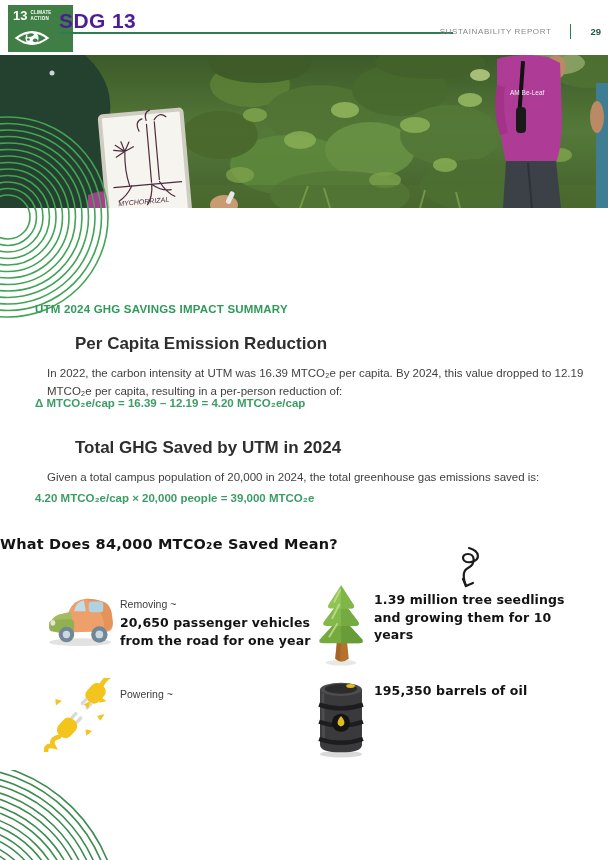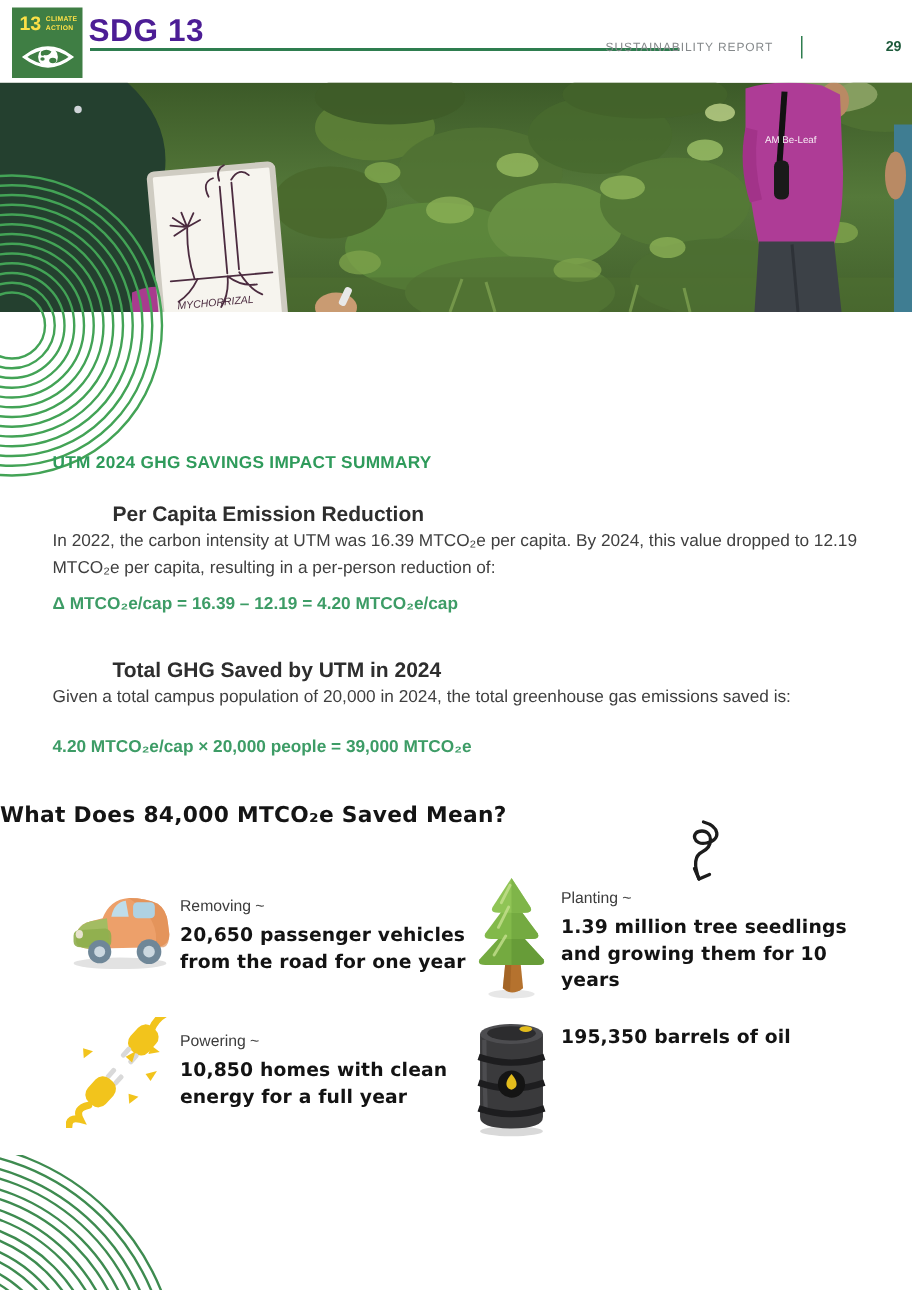--- a/index.html
+++ b/index.html
@@ -1,39 +1,39 @@
 <!DOCTYPE html>
 <html><head>
 <meta charset="utf-8">
 <style>
   html,body{margin:0;padding:0;background:#e9e9e9;}
   .page{position:relative;width:608px;height:860px;background:#fff;overflow:hidden;
         font-family:"Liberation Sans",sans-serif;margin:0 auto;}
   
-  .sdg-logo{position:absolute;left:8px;top:5px;width:47px;height:47px;background:#3F7E44;color:#fde047;}
+  .sdg-logo{position:absolute;left:8px;top:5px;width:65px;height:47px;background:#3F7E44;color:#ffffff;}
   .sdg-top{display:flex;gap:3px;padding:4px 3px 0 5px;align-items:flex-start;}
   .sdg-num{font-size:13px;font-weight:bold;line-height:1;}
   .sdg-goal{width:22px;font-size:4.5px;font-weight:bold;line-height:1.25;letter-spacing:.2px;margin-top:1px;}
   .sdg-eye{position:absolute;left:5px;bottom:3px;}
   .hdr-title{position:absolute;left:59px;top:9px;font-size:21px;font-weight:800;color:#4c1d95;letter-spacing:.4px;}
   .hdr-rule{position:absolute;left:60px;top:32px;width:393px;height:2px;background:#2E7D4F;}
   .hdr-right{position:absolute;right:7px;top:24px;display:flex;align-items:center;gap:19px;}
   .report-label{font-size:8px;color:#85898b;letter-spacing:.6px;}
   .vdiv{width:1px;height:15px;background:#2E7D4F;}
-  .page-num{font-size:9.5px;font-weight:bold;color:#1E5B3C;margin-left:36px;}
+  .page-num{font-size:9.5px;font-weight:bold;color:#1E5B3C;}
   
   .photo{position:absolute;left:0;top:55px;width:608px;height:153px;overflow:hidden;}
   
   .rings{position:absolute;pointer-events:none;}
   .rings-mid{left:0;top:115px;}
   .rings-bottom{left:0;top:770px;}
   
   .sec-heading{position:absolute;left:35px;top:303px;margin:0;font-size:11.5px;font-weight:bold;color:#2F9B5B;letter-spacing:.2px;}
-  .sub-title{position:absolute;left:35px;margin:0;font-size:14px;font-weight:bold;color:#2E2E2E;padding-left:40px;}
-  .body-text{position:absolute;left:35px;margin:0;width:548px;font-size:11.5px;color:#3F3F3F;line-height:18px;}
+  .sub-title{position:absolute;left:35px;margin:0;font-size:17px;font-weight:bold;color:#2E2E2E;padding-left:40px;}
+  .body-text{position:absolute;left:35px;margin:12px;width:548px;font-size:11.5px;color:#3F3F3F;line-height:18px;}
   .formula{position:absolute;left:35px;margin:0;font-size:11.5px;font-weight:bold;color:#3D9C66;}
   .t1{top:334px}.b1{top:352px}.f1{top:397px}
   .t2{top:438px}.b2{top:456px}.f2{top:492px}
   .equiv-heading{position:absolute;left:0;top:536px;width:608px;margin:0;text-align:left;
       font-family:"DejaVu Sans",sans-serif;font-size:14.5px;font-weight:bold;color:#141414;letter-spacing:.2px;}
   .squiggle{position:absolute;left:449px;top:545px;}
   .equiv-item{position:absolute;display:flex;align-items:flex-start;}
   .equiv-icon{flex:none;display:flex;justify-content:center;align-items:flex-start;}
   .i1{left:40px;top:588px;width:272px;}
   .i2{left:308px;top:583px;width:286px;}
@@ -246,21 +246,20 @@
         <path d="M30 34 L52 58 Q54 62 48 62 L12 62 Q6 62 8 58 Z" fill="#74AA40"></path>
         <path d="M30 34 L52 58 Q54 62 48 62 L30 62 Z" fill="#659A37" opacity=".85"></path>
         <path d="M30 16 L48 40 Q50 44 44 44 L16 44 Q10 44 12 40 Z" fill="#82B94A"></path>
         <path d="M30 16 L48 40 Q50 44 44 44 L30 44 Z" fill="#72A73F" opacity=".85"></path>
         <path d="M30 2 L43 22 Q45 26 39 26 L21 26 Q15 26 17 22 Z" fill="#8FC455"></path>
         <path d="M30 2 L43 22 Q45 26 39 26 L30 26 Z" fill="#7DB348" opacity=".85"></path>
         <path d="M29 7 L23 19 M28 22 L21 36 M26 42 L18 55" stroke="#C5E08E" stroke-width="2" opacity=".8" stroke-linecap="round"></path>
       </svg>
     </div>
     <div class="equiv-text">
-      <div class="equiv-prefix">Planting ~</div>
       <div class="equiv-value">1.39 million tree seedlings and growing them for 10 years</div>
     </div>
   </div>
 
   <div class="equiv-item i3">
     <div class="equiv-icon">
       <svg width="72" height="74" viewBox="0 0 76 78">
         <g transform="rotate(42 52 18)">
           <path d="M52 -10 Q49 -2 52 6" stroke="#F2C41C" stroke-width="5" fill="none" stroke-linecap="round"></path>
           <rect x="44" y="4" width="17" height="22" rx="7" fill="#F2C41C"></rect>
@@ -277,21 +276,20 @@
           <path d="M42 28 l7 -4 l-2.5 8 Z"></path>
           <path d="M56 40 l8 -2 l-4.5 7 Z"></path>
           <path d="M12 22 l7 2 l-6.5 5 Z"></path>
           <path d="M44 54 l7 2 l-6.5 5 Z"></path>
           <path d="M60 20 l6 4.5 l-8 1.5 Z"></path>
         </g>
       </svg>
     </div>
     <div class="equiv-text">
       <div class="equiv-prefix">Powering ~</div>
-      <div class="equiv-value">10,850 homes with clean energy for a full year</div>
     </div>
   </div>
 
   <div class="equiv-item i4">
     <div class="equiv-icon">
       <svg width="56" height="82" viewBox="0 0 58 86">
         <ellipse cx="29" cy="82" rx="22" ry="3.5" fill="rgba(0,0,0,.15)"></ellipse>
         <path d="M7 14 L7 72 Q7 80 29 80 Q51 80 51 72 L51 14 Z" fill="#3A3A3C"></path>
         <path d="M10 18 Q10 45 11 70" stroke="#58585C" stroke-width="3" opacity=".6" fill="none"></path>
         <path d="M6 30 Q29 38 52 30" stroke="#1D1D1F" stroke-width="4.5" fill="none"></path>

